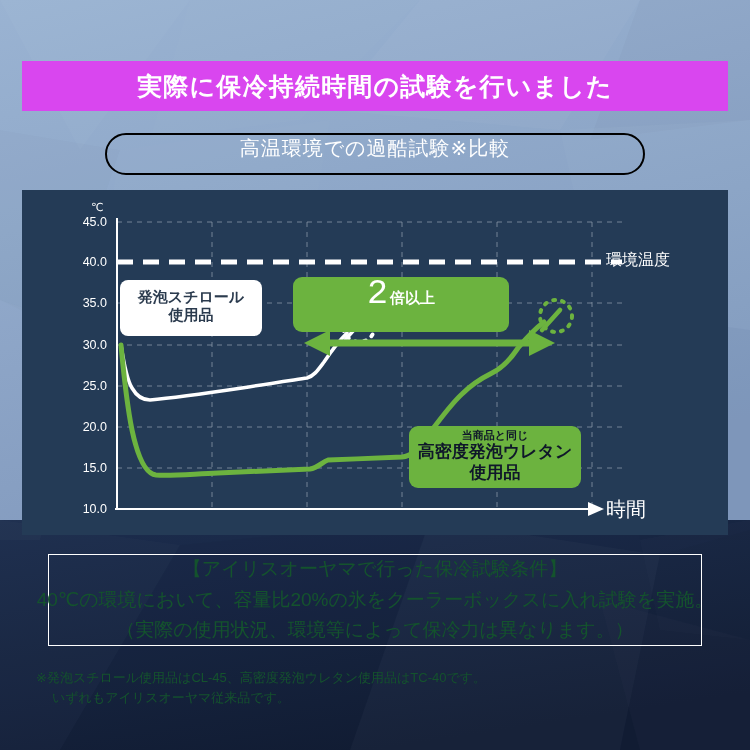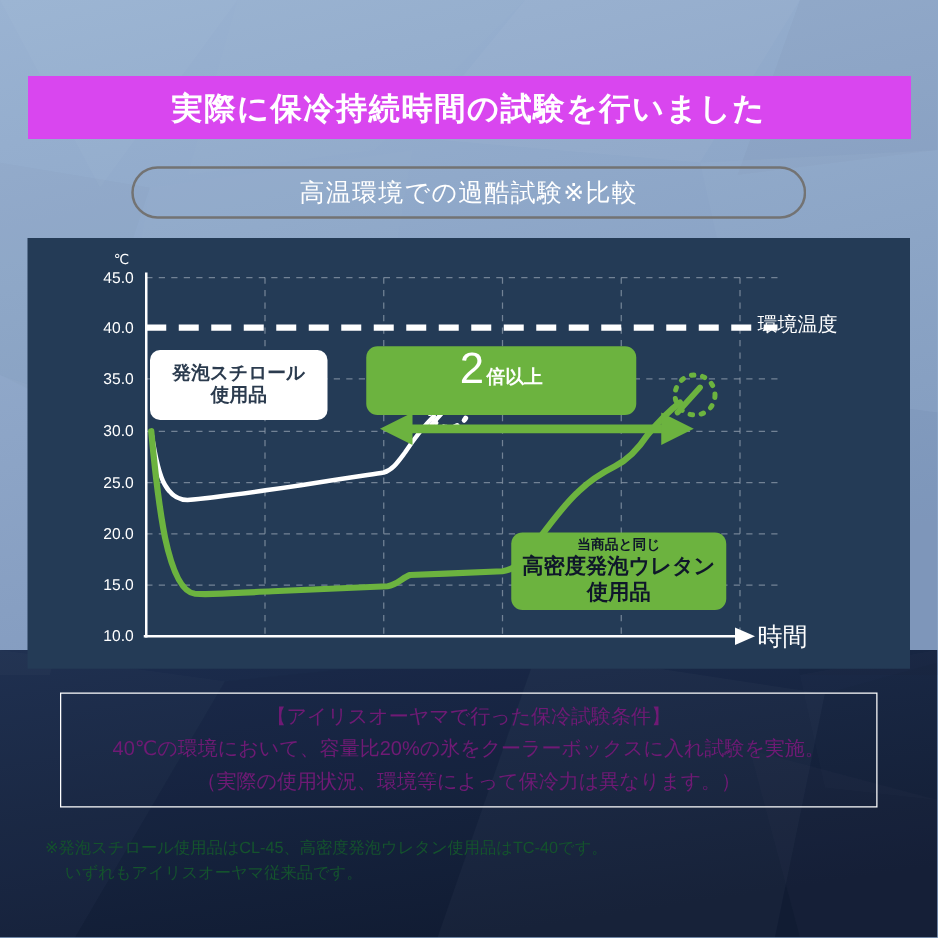--- a/index.html
+++ b/index.html
@@ -44,25 +44,24 @@
     white-space: nowrap;
   }
 
   
   .subtitle-pill {
     position: absolute;
     left: 105px;
     top: 133px;
     width: 540px;
     height: 42px;
-    border: 2px solid #737373;
+    border: 2px solid #000000;
     border-radius: 23px;
     z-index: 3;
     display: flex;
-    align-items: center;
     justify-content: center;
     box-sizing: border-box;
   }
   .subtitle-pill .subtitle {
     color: #ffffff;
     font-size: 20px;
     letter-spacing: 1px;
     white-space: nowrap;
   }
 
@@ -83,20 +82,21 @@
   
   .label-box {
     position: absolute;
     box-sizing: border-box;
     display: flex;
     flex-direction: column;
     align-items: center;
     justify-content: center;
     text-align: left;
     line-height: 1.22;
+    font-family: Liberation Mono, monospace;
   }
   .label-white {
     left: 98px;
     top: 90px;
     width: 142px;
     height: 56px;
     background: #ffffff;
     border-radius: 8px;
     color: #2b3b4e;
     font-size: 15px;
@@ -168,22 +168,22 @@
     height: 92px;
     border: 1.5px solid #ffffff;
     box-sizing: border-box;
     z-index: 3;
     display: flex;
     flex-direction: column;
     align-items: center;
     justify-content: center;
   }
   .conditions-box .cond-line {
-    color: #701a75;
-    font-size: 16px;
+    color: #14532d;
+    font-size: 19px;
     line-height: 1.62;
     white-space: nowrap;
   }
 
   
   .footnote {
     position: absolute;
     left: 36px;
     top: 668px;
     z-index: 3;

